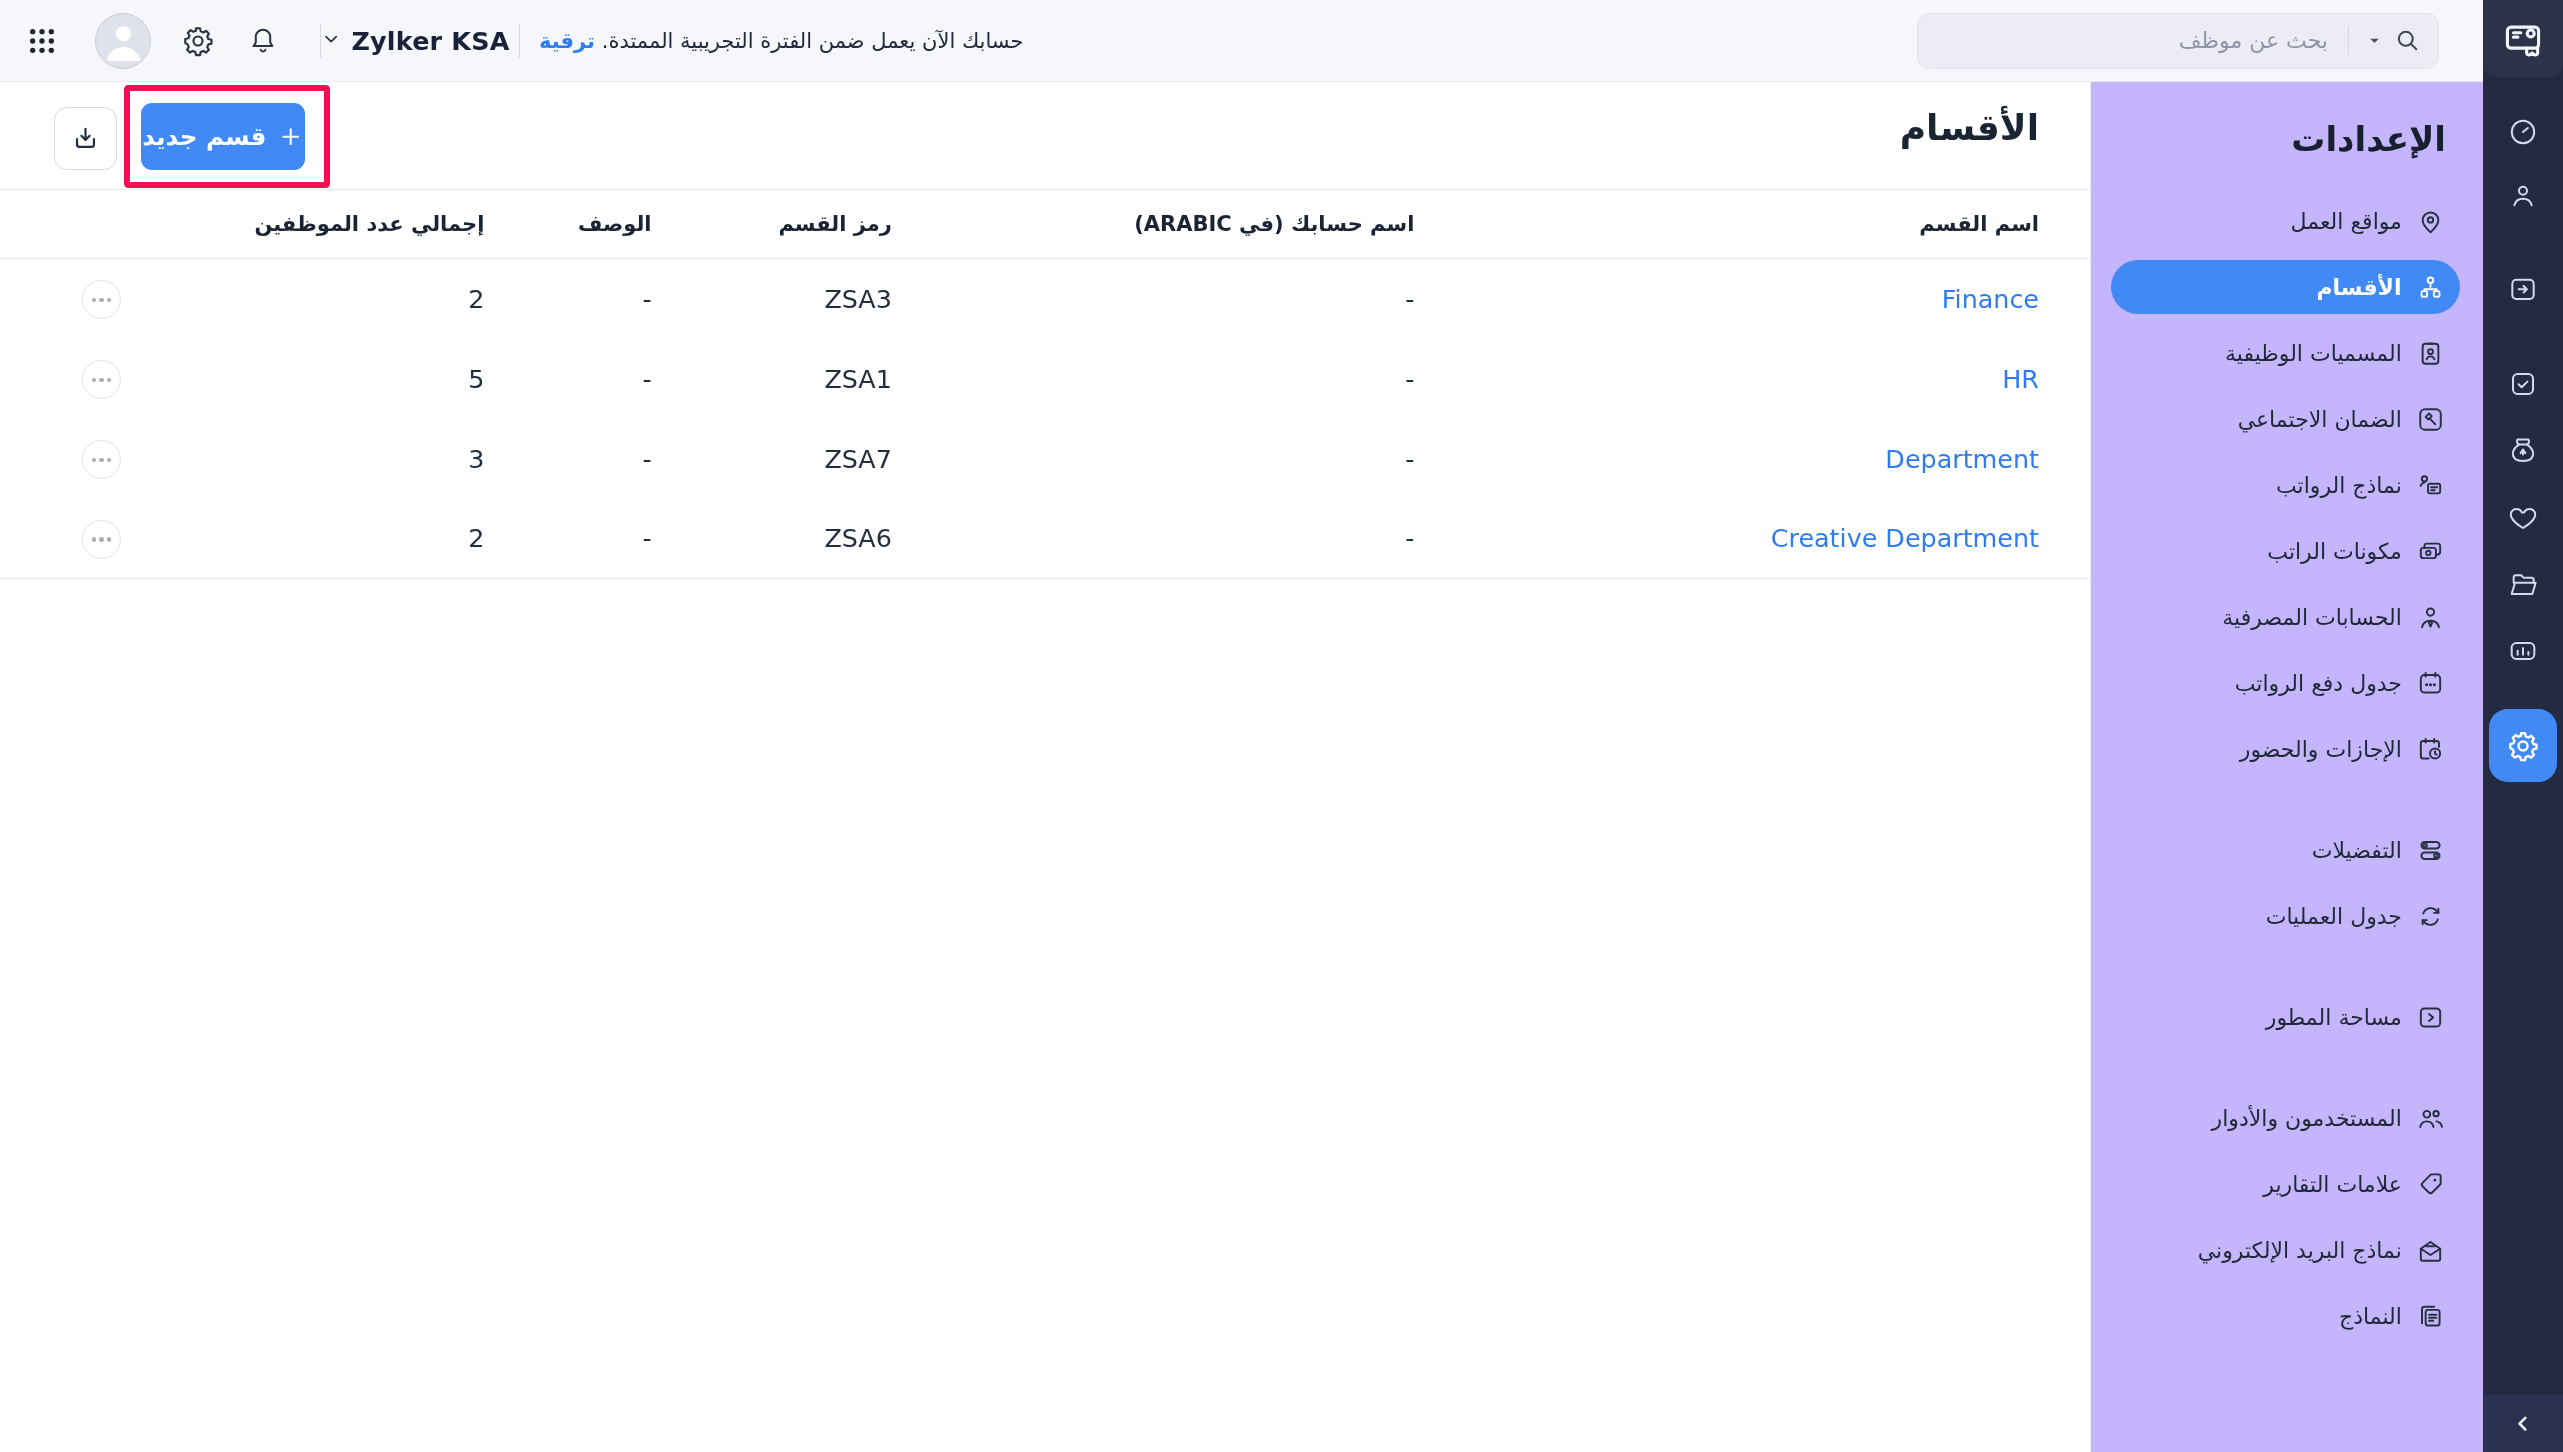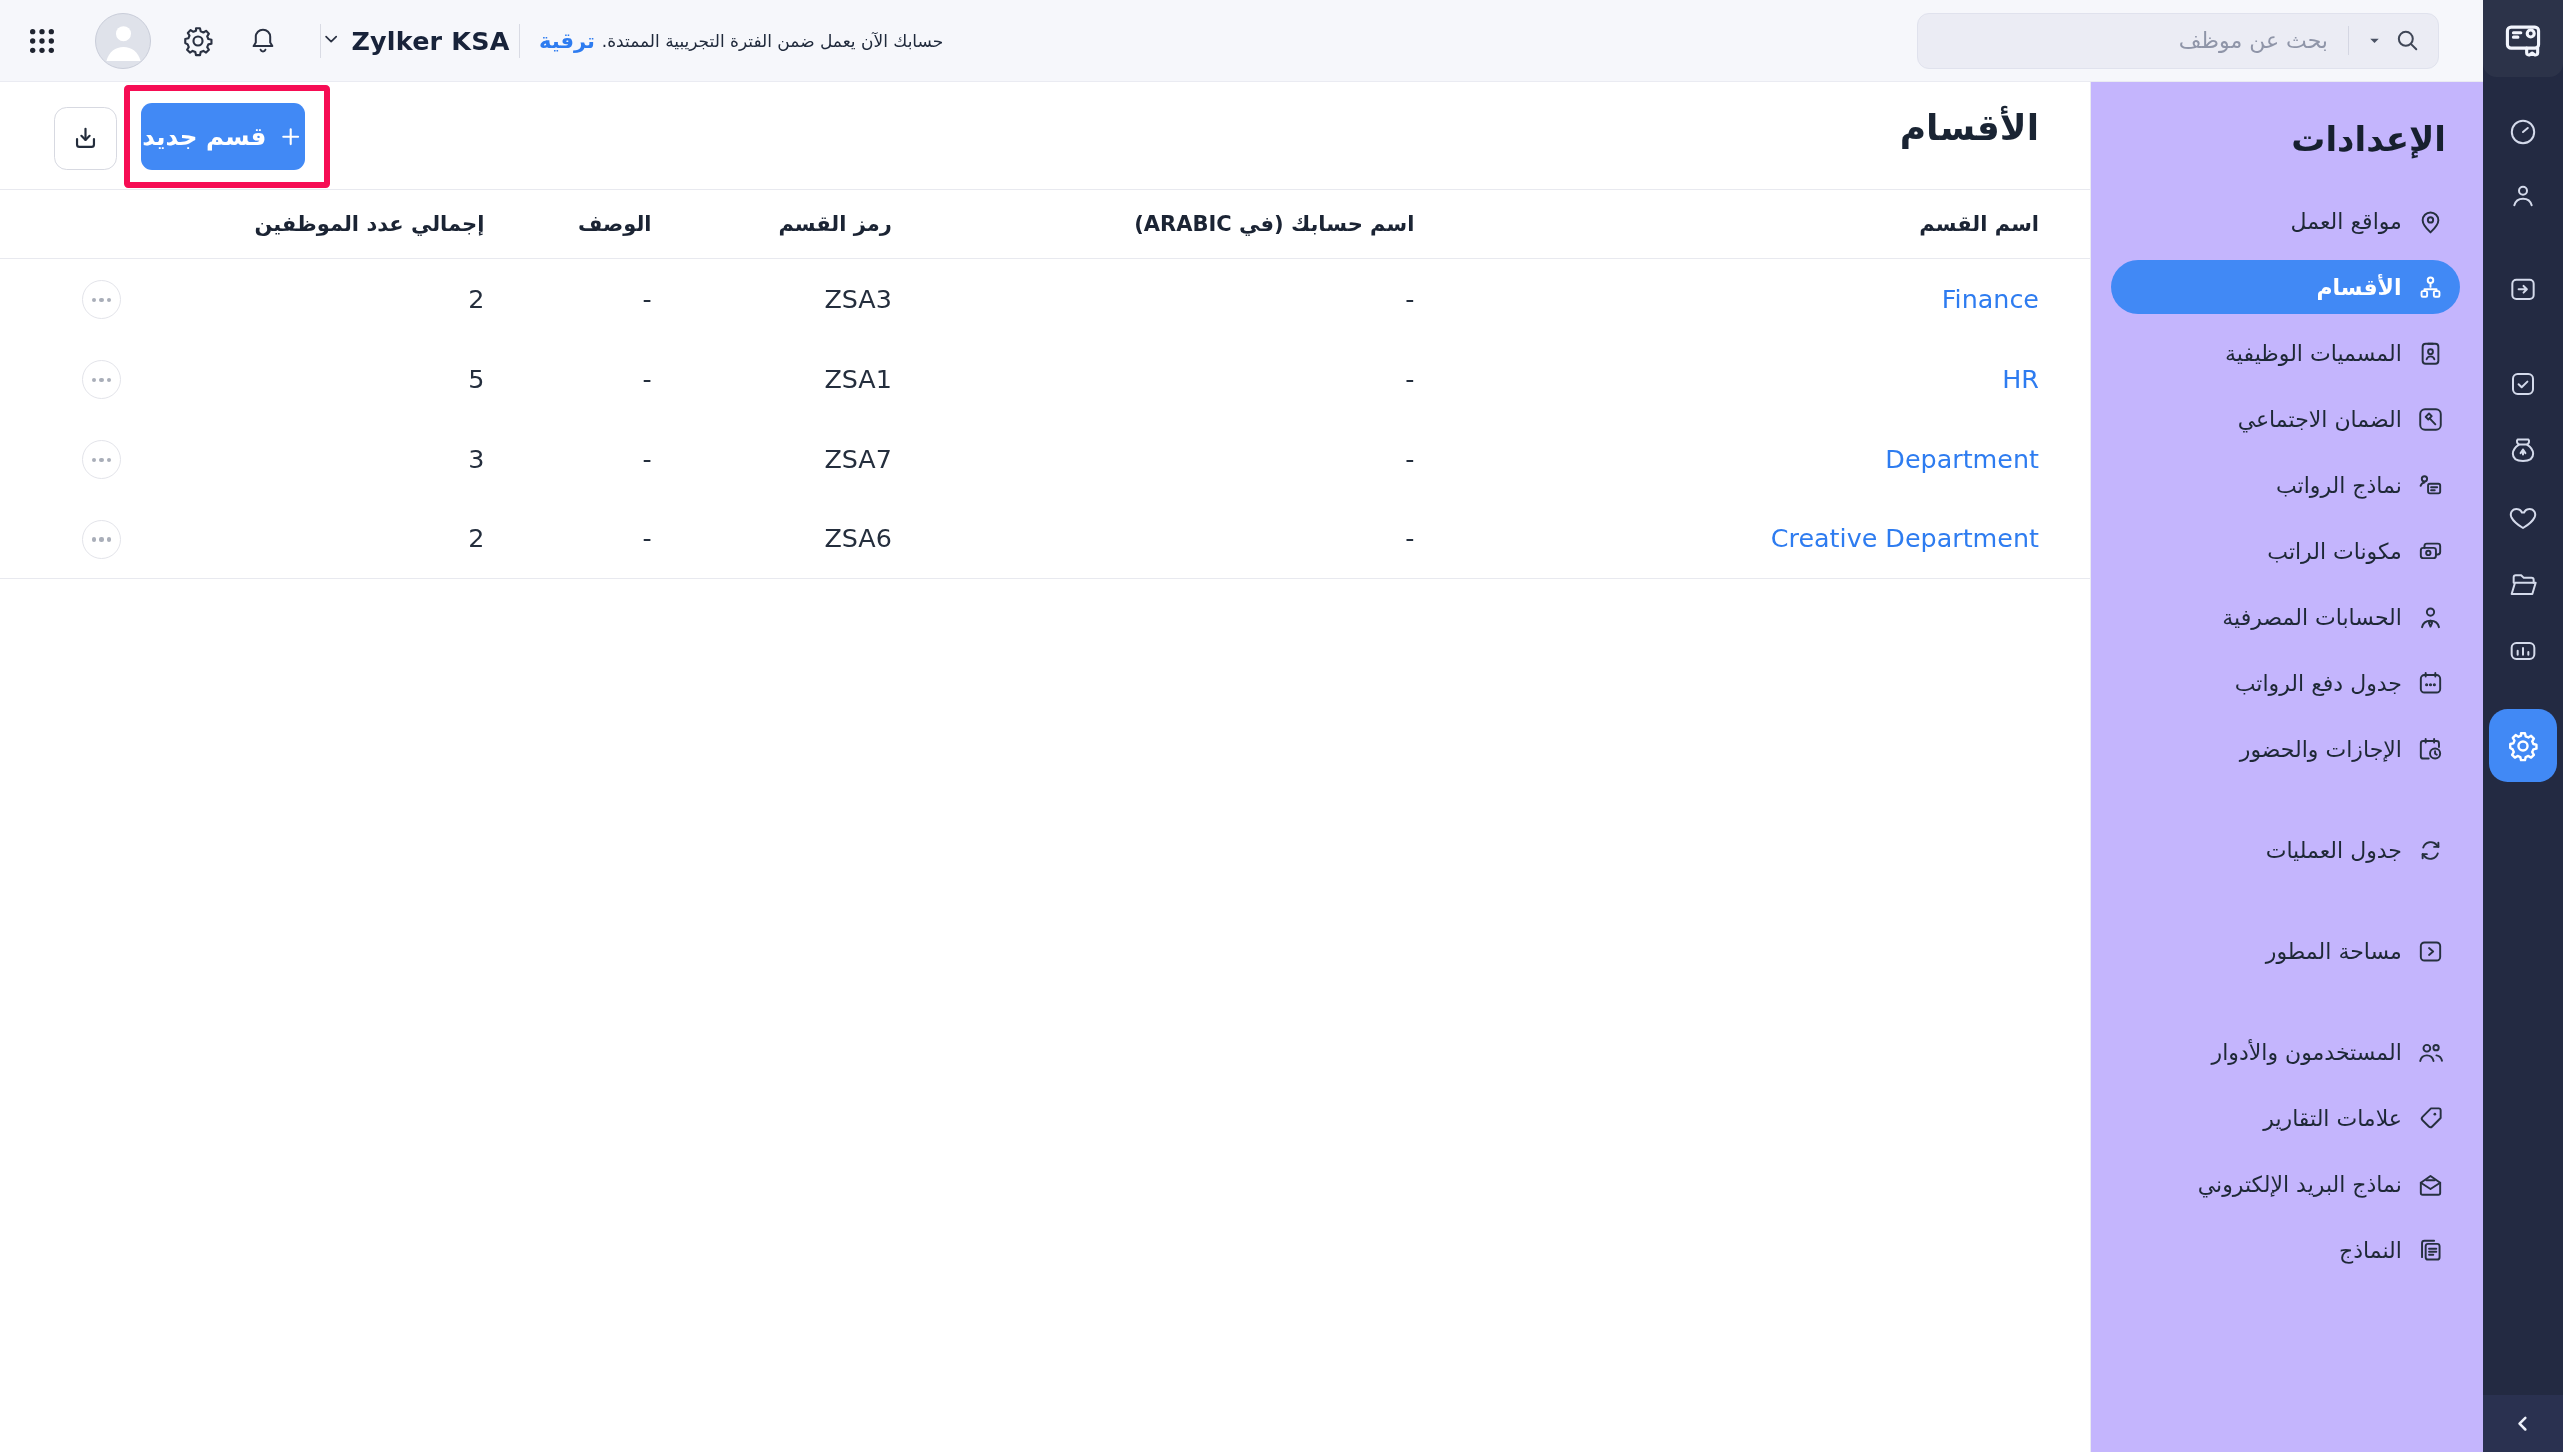--- a/index.html
+++ b/index.html
@@ -12,21 +12,21 @@
   .topbar { position:relative; height:82px; flex:none; background:#f6f7fb; border-bottom:0.8px solid #eaebf2; }
   .tb-abs { position:absolute; display:flex; align-items:center; }
   .icon-btn { cursor:pointer; display:flex; align-items:center; justify-content:center; }
   .tb-divider { position:absolute; top:24px; width:0.8px; height:34px; background:#d9dbe4; }
   .avatar { position:absolute; left:95px; top:12.7px; width:56px; height:56px; border-radius:50%;
             background:#dfe2ea; border:1.7px solid #c9cdd9; overflow:hidden; }
   .avatar svg { display:block; margin:6.8px auto 0; }
   .company { position:absolute; left:321px; top:0; height:82px; display:flex; align-items:center; gap:10.2px; cursor:pointer; }
   .company-name { font-size:25.4px; font-weight:600; color:#18233a; letter-spacing:0.2px; }
   .trial { position:absolute; left:539px; top:0; height:82px; display:flex; align-items:center; direction:rtl; gap:6.8px; }
-  .trial-msg { font-size:17px; color:#202a3c; }
+  .trial-msg { font-size:21px; color:#202a3c; }
   .trial-link { font-size:21px; color:#2e7cf0; font-weight:600; cursor:pointer; }
   .search-wrap { position:absolute; top:12.7px; right:44px; width:522px; height:56px; }
   .search-input { width:100%; height:100%; background:#ebecf4; border:0.8px solid #e0e2ed; border-radius:12px;
                   direction:rtl; text-align:right; padding-right:110px; font-size:22px;
                   font-family:"DejaVu Sans","Liberation Sans",sans-serif; color:#333c4e; outline:none; }
   .search-input::placeholder { color:#8f95a8; }
   .search-glyph { position:absolute; top:0; height:56px; display:flex; align-items:center; }
   .search-divider { position:absolute; right:90px; top:13.6px; width:0.8px; height:29px; background:#d4d6e2; }
 
   
@@ -358,20 +358,31 @@
               <path d="M8 3.3v3M15 3.3v3"></path>
               <circle cx="15.8" cy="15.3" r="4.2"></circle>
               <path d="M15.8 13.4v2l1.4.9"></path>
             </svg>
           </span>
           <span>الإجازات والحضور</span>
         </div>
 
         <div class="sp-gap"></div>
 
+        <div class="sp-item">
+          <span class="sp-icon">
+            <svg width="29" height="29" viewBox="0 0 24 24" fill="none" stroke-width="1.6" stroke-linejoin="round" stroke-linecap="round">
+              <rect x="4.5" y="5" width="15" height="5.4" rx="2.7"></rect>
+                <circle cx="7.6" cy="7.7" r="1.4"></circle>
+              <rect x="4.5" y="13.6" width="15" height="5.4" rx="2.7"></rect>
+                <circle cx="16.4" cy="16.3" r="1.4"></circle>
+            </svg>
+          </span>
+          <span>التفضيلات</span>
+        </div>
 
         <div class="sp-item">
           <span class="sp-icon">
             <svg width="29" height="29" viewBox="0 0 24 24" fill="none" stroke-width="1.6" stroke-linejoin="round" stroke-linecap="round">
               <path d="M6 9.5a6.5 6.5 0 0 1 11.2-2l1.3 1.5"></path>
               <path d="M18.5 5.5V9H15"></path>
               <path d="M18 14.5a6.5 6.5 0 0 1-11.2 2l-1.3-1.5"></path>
               <path d="M5.5 18.5V15H9"></path>
             </svg>
           </span>

